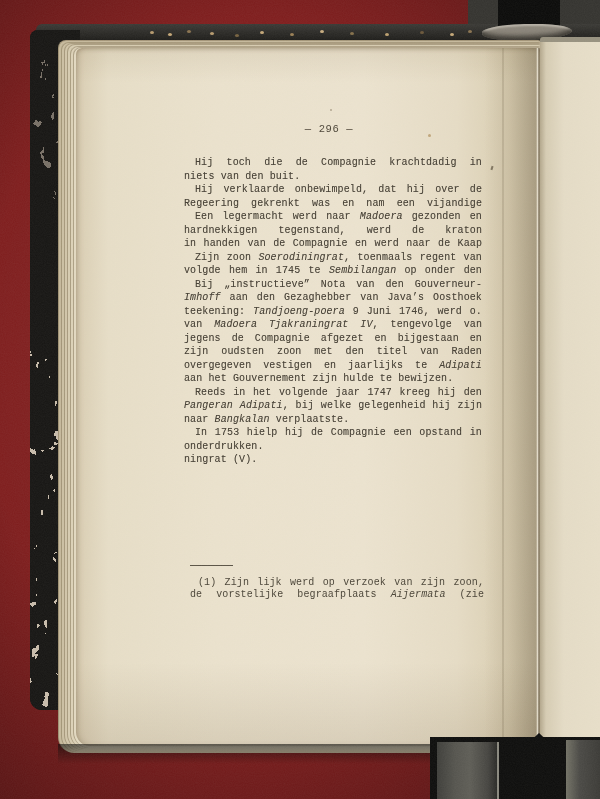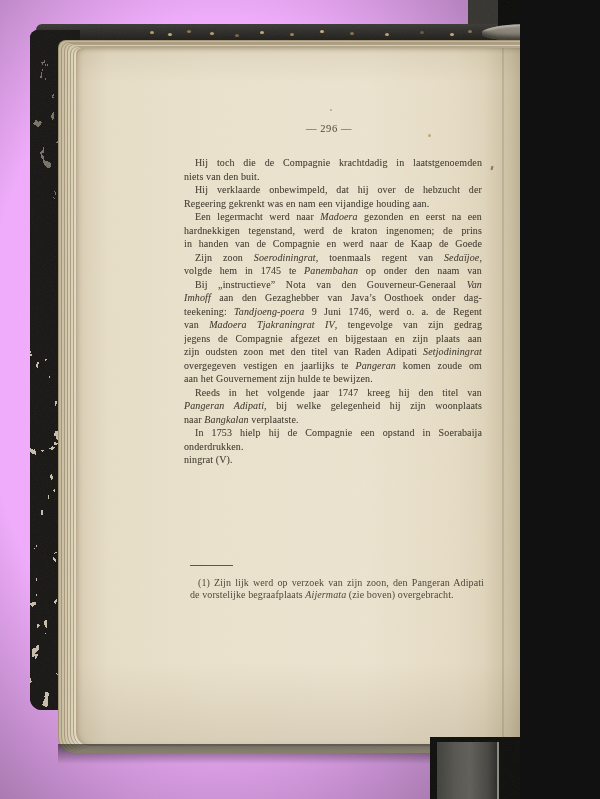--- a/index.html
+++ b/index.html
@@ -1,17 +1,17 @@
 <!DOCTYPE html>
 <html><head>
 <meta charset="utf-8">
 <style>
   html,body{margin:0;padding:0;background:#111;}
-  .stage{position:relative;width:520px;height:799px;overflow:hidden;
-         background:#f0abfc;font-family:Liberation Serif, serif;}
+  .stage{position:relative;width:600px;height:799px;overflow:hidden;
+         background:#7f1d1d;font-family:Liberation Mono, monospace;}
   .bg{position:absolute;inset:0;
       background:radial-gradient(ellipse at 42% 45%, rgba(255,255,255,0.05) 0%, rgba(0,0,0,0) 55%, rgba(0,0,0,0.42) 100%);}
   
   .cover-top-right-block{position:absolute;left:468px;top:0;width:132px;height:46px;background:#34332f;}
   .cover-top{position:absolute;left:36px;top:24px;width:564px;height:22px;
       background:linear-gradient(180deg,#3a3935 0%,#23221f 60%,#10100e 100%);
       border-bottom:2px solid #0c0c0a;border-radius:6px 0 0 0;}
   .spine-hollow{position:absolute;left:498px;top:0;width:62px;height:40px;background:#0a0a09;border-radius:0 0 4px 4px;}
   .headband{position:absolute;left:482px;top:24px;width:90px;height:16px;background:#8b857a;
       border-radius:45% 55% 50% 50%;transform:rotate(-2deg);
@@ -127,28 +127,28 @@
     <div class="pageno">— 296 —</div>
     <div class="text-block">
         <div class="line ind"><span>Hij toch die de Compagnie krachtdadig in laatstgenoemden</span></div>
         <div class="line last"><span>niets van den buit.</span></div>
         <div class="line ind"><span>Hij verklaarde onbewimpeld, dat hij over de hebzucht der</span></div>
         <div class="line last"><span>Regeering gekrenkt was en nam een vijandige houding aan.</span></div>
         <div class="line ind"><span>Een legermacht werd naar </span><span class="it">Madoera</span><span> gezonden en eerst na een</span></div>
         <div class="line"><span>hardnekkigen tegenstand, werd de kraton ingenomen; de prins</span></div>
         <div class="line"><span>in handen van de Compagnie en werd naar de Kaap de Goede</span></div>
         <div class="line ind"><span>Zijn zoon </span><span class="it">Soerodiningrat</span><span>, toenmaals regent van </span><span class="it">Sedaïjoe</span><span>,</span></div>
-        <div class="line"><span>volgde hem in 1745 te </span><span class="it">Panembahan</span><span> op onder den naam van</span></div>
+        <div class="line"><span>volgde hem in 1745 te </span><span class="it">Sembilangan</span><span> op onder den naam van</span></div>
         <div class="line ind"><span>Bij „instructieve” Nota van den Gouverneur-Generaal </span><span class="it">Van</span></div>
         <div class="line"><span class="it">Imhoff</span><span> aan den Gezaghebber van Java’s Oosthoek onder dag-</span></div>
         <div class="line"><span>teekening: </span><span class="it">Tandjoeng-poera</span><span> 9 Juni 1746, werd o. a. de Regent</span></div>
         <div class="line"><span>van </span><span class="it">Madoera Tjakraningrat IV</span><span>, tengevolge van zijn gedrag</span></div>
         <div class="line"><span>jegens de Compagnie afgezet en bijgestaan en zijn plaats aan</span></div>
         <div class="line"><span>zijn oudsten zoon met den titel van Raden Adipati </span><span class="it">Setjodiningrat</span></div>
-        <div class="line"><span>overgegeven vestigen en jaarlijks te </span><span class="it">Pangeran</span><span> komen zoude om</span></div>
+        <div class="line"><span>overgegeven vestigen en jaarlijks te </span><span class="it">Adipati</span><span> komen zoude om</span></div>
         <div class="line last"><span>aan het Gouvernement zijn hulde te bewijzen.</span></div>
         <div class="line ind"><span>Reeds in het volgende jaar 1747 kreeg hij den titel van</span></div>
         <div class="line"><span class="it">Pangeran Adipati</span><span>, bij welke gelegenheid hij zijn woonplaats</span></div>
         <div class="line last"><span>naar </span><span class="it">Bangkalan</span><span> verplaatste.</span></div>
         <div class="line ind"><span>In 1753 hielp hij de Compagnie een opstand in Soerabaija</span></div>
         <div class="line last"><span>onderdrukken.</span></div>
         <div class="line last"><span>ningrat (V).</span></div>
       </div>
     <div class="footnote-rule"></div>
     <div class="footnote">

